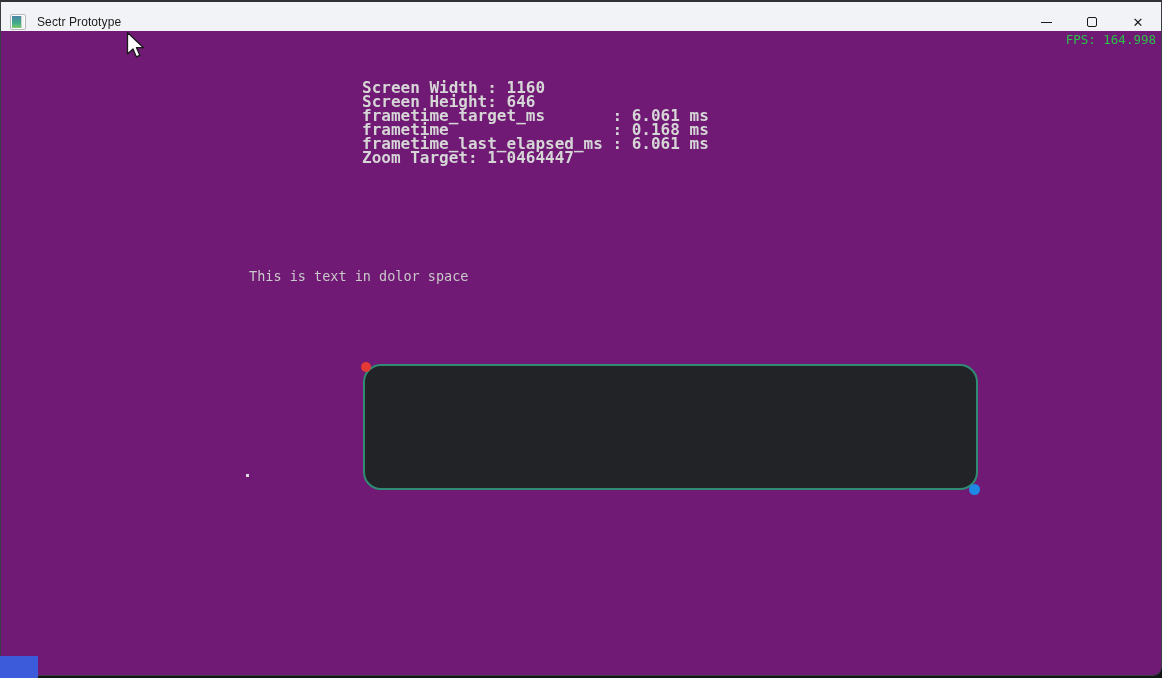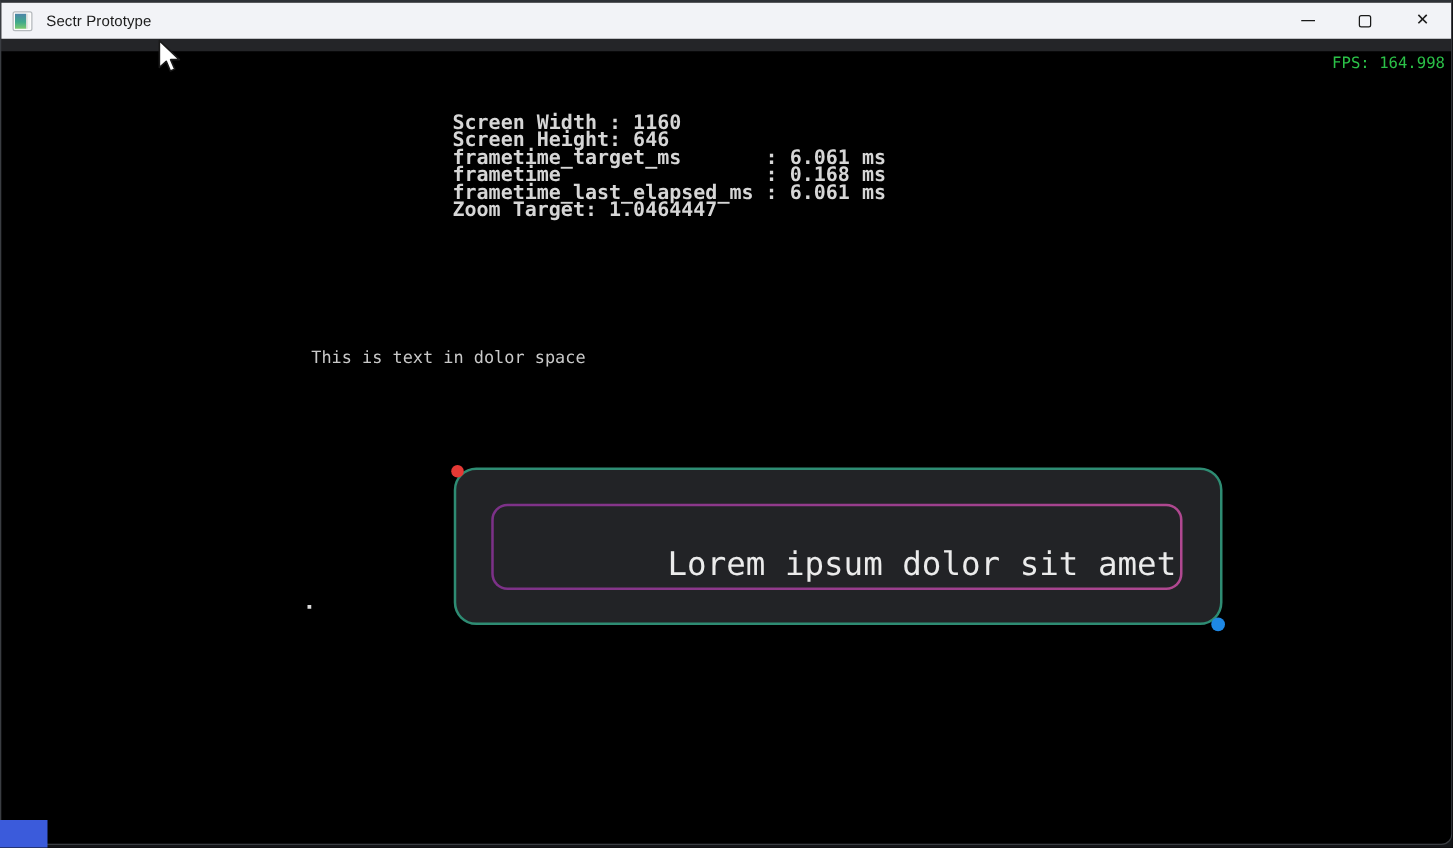--- a/index.html
+++ b/index.html
@@ -4,39 +4,39 @@
 <style>
   * { margin:0; padding:0; box-sizing:border-box; }
   html,body { width:1162px; height:678px; overflow:hidden; background:#141518;
               font-family:"Liberation Sans", sans-serif; }
 
   .window { position:absolute; top:0; left:0; width:1162px; height:676px;
             background:#242528; border-radius:0 0 9px 9px; overflow:hidden;
             border:1px solid #3a3d42; border-top:2px solid #2e3136; }
 
   
-  .titlebar { position:relative; height:29px; background:#f2f3f7;
+  .titlebar { position:relative; height:40px; background:#f2f3f7;
               display:flex; align-items:center; }
   .app-icon { width:16px; height:16px; margin:0 11px 0 9px; background:#fdfdfd;
               border:1px solid #b5b9bd; border-radius:2px; display:flex; padding:1px; }
   .app-icon .pane-a { width:9px; height:100%;
               background:linear-gradient(180deg,#4d84a8 0%,#3fa98b 55%,#7cc96f 100%); }
   .app-icon .pane-b { flex:1; background:#f4f6f4; border-left:1px solid #cfd3cf; }
   .title-text { font-size:12px; color:#1c1c1c; letter-spacing:.1px; }
   .controls { margin-left:auto; display:flex; height:100%; }
   .ctl-btn { width:46px; height:100%; display:flex; align-items:center; justify-content:center;
              background:transparent; border:none; color:#1a1a1a; cursor:default; }
   .glyph-min { width:11px; height:1px; background:#1a1a1a; }
   .glyph-max { width:10px; height:10px; border:1.2px solid #1a1a1a; border-radius:2px; }
   .glyph-close { font-size:13px; line-height:1; color:#1a1a1a;
                  font-family:"DejaVu Sans", sans-serif; }
 
   
-  .canvas { position:absolute; top:29px; left:0; right:0; bottom:0; background:#000000;
-            font-family:"DejaVu Sans Mono","Liberation Mono", monospace;margin-top:10px; }
+  .canvas { position:absolute; top:29px; left:0; right:0; bottom:0; background:#701a75;
+            font-family:"DejaVu Sans Mono","Liberation Mono", monospace; }
 
   .fps { position:absolute; top:1px; right:5px; font-size:12.5px; line-height:15px;
          color:var(--fps-green,#2bc148); white-space:pre; }
 
   .debug { position:absolute; left:361px; top:50px; font-size:16px; line-height:14px;
            color:#d6d6d6; white-space:pre;font-weight:bold; }
 
   .world-caption { position:absolute; left:248px; top:237px; font-size:13.5px;
                    color:#c9c9c9; white-space:pre; }
 
@@ -106,25 +106,20 @@
 frametime_target_ms       : 6.061 ms
 frametime                 : 0.168 ms
 frametime_last_elapsed_ms : 6.061 ms
 Zoom Target: 1.0464447</pre>
 
     <div class="world-caption">This is text in dolor space</div>
 
     <div class="outer-box">
       <div class="handle handle-red"></div>
       <div class="handle handle-blue"></div>
-      <div class="inner-box">
-        <div class="inner-fill">
-          <div class="lorem">Lorem ipsum dolor sit amet</div>
-        </div>
-      </div>
     </div>
 
     <div class="origin-marker"></div>
 
   </div>
 </div>
 
 <svg class="cursor" width="19" height="29" viewBox="0 0 19 29">
   <path d="M1.5,1.5 L1.5,23 L7,18 L10.3,25.8 L13.8,24.3 L10.5,16.7 L17.5,16.7 Z" fill="#ffffff" stroke="#1a1a1a" stroke-width="1.3" stroke-linejoin="round"></path>
 </svg>

